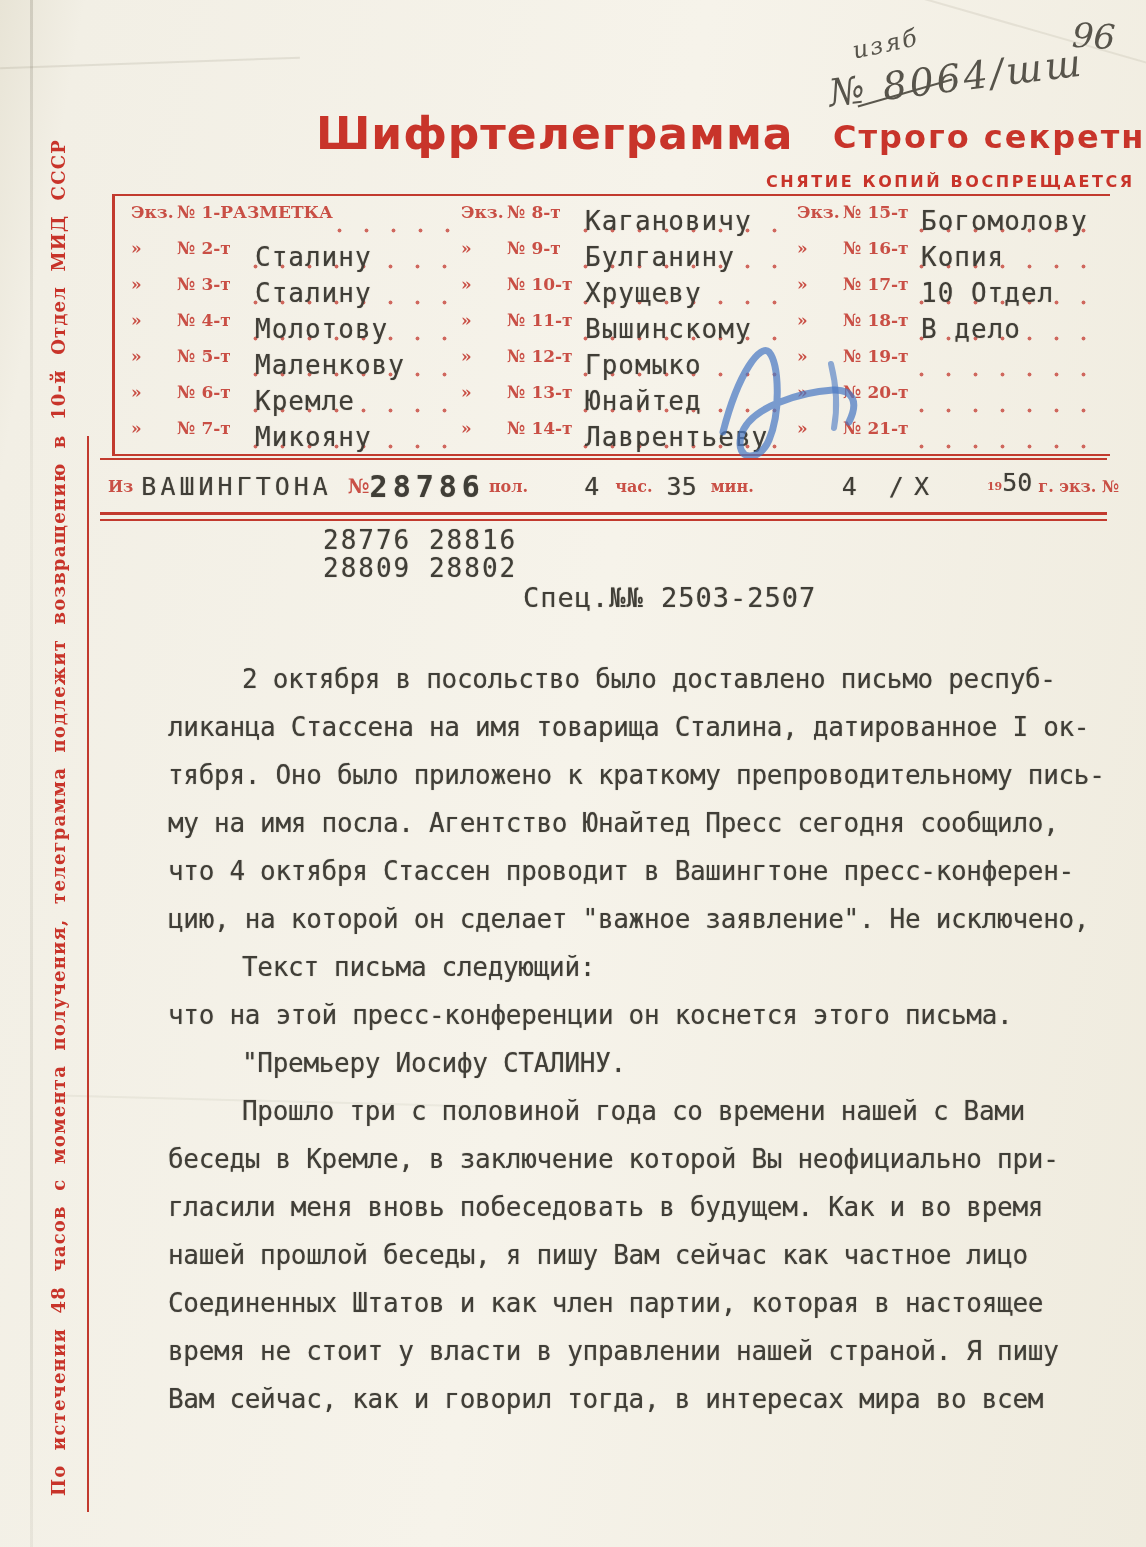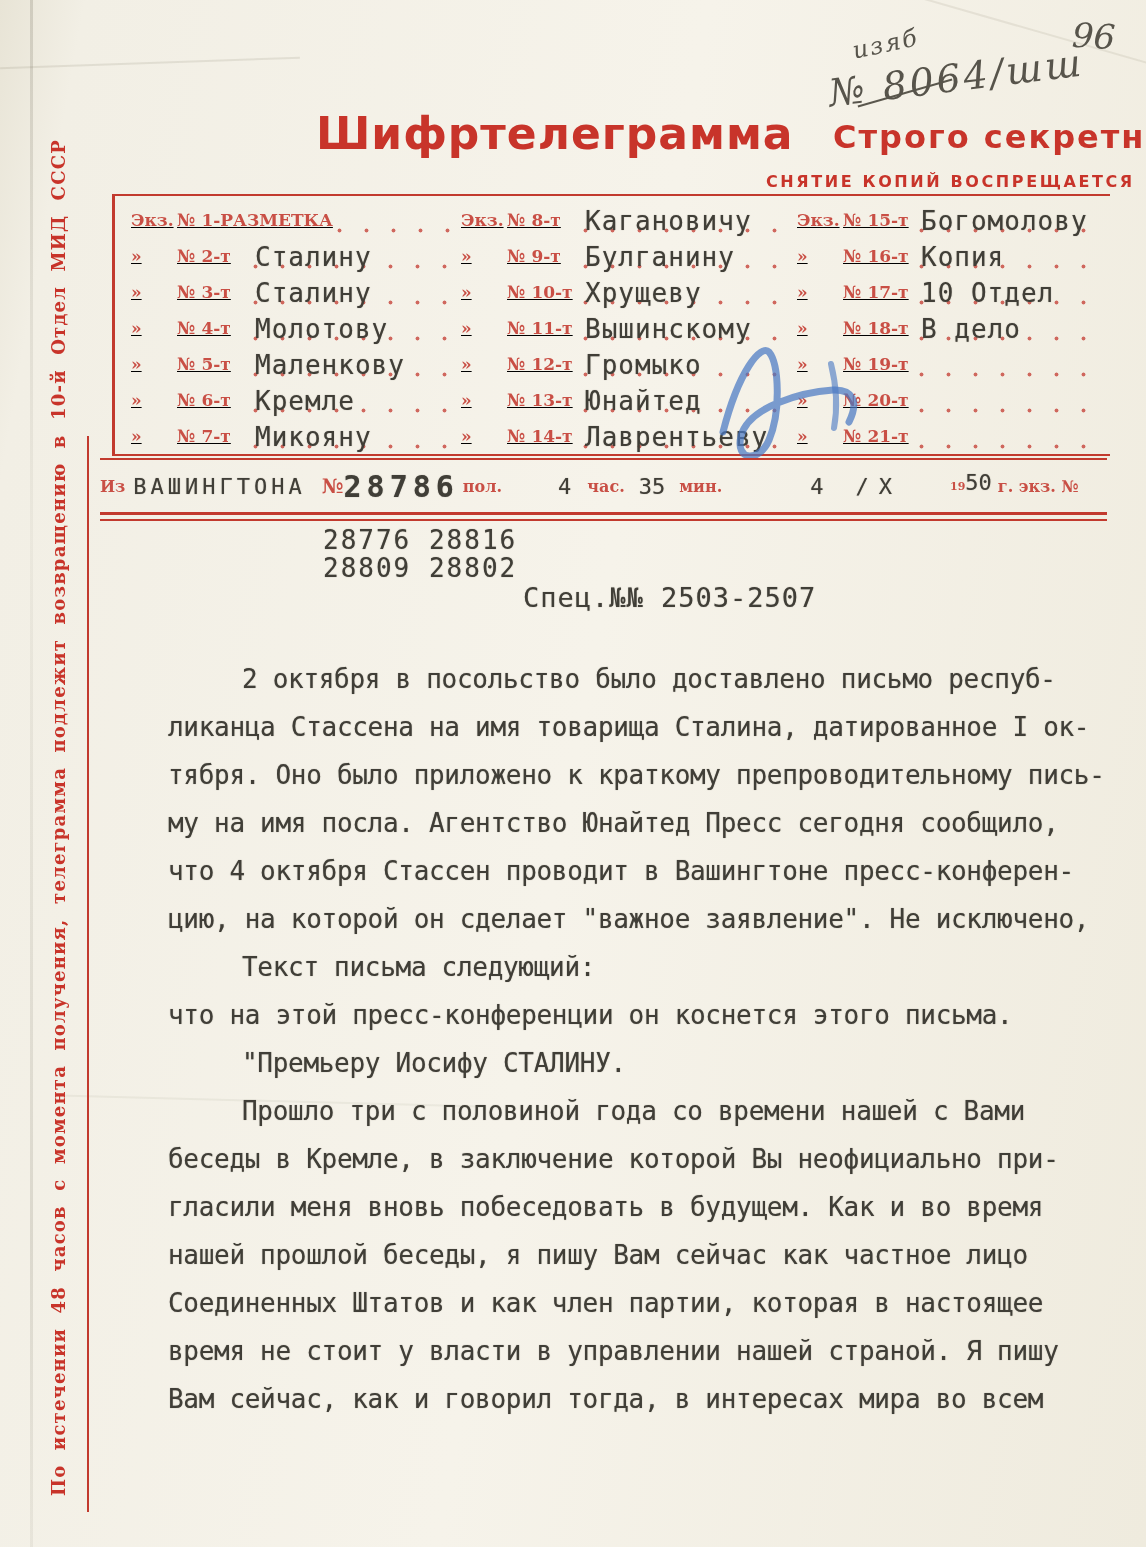--- a/index.html
+++ b/index.html
@@ -29,39 +29,39 @@
   .annot-underline{position:absolute;left:856px;top:92px;width:98px;height:2px;background:#5a574d;transform:rotate(-16deg);}
   .annot-reg{position:absolute;left:828px;top:56px;font-size:38px;transform:rotate(-7deg);letter-spacing:3px;white-space:nowrap;}
 
   
   .dist-box{position:absolute;left:112px;top:194px;width:995px;height:258px;
     border-left:3px solid #c23a2e;border-top:2px solid #c23a2e;border-bottom:2px solid #c23a2e;}
   .dist-col{position:absolute;top:6px;height:250px;}
   .dist-col.c1{left:16px;width:328px;}
   .dist-col.c2{left:346px;width:330px;}
   .dist-col.c3{left:682px;width:300px;}
-  .dist-row{position:relative;display:flex;align-items:center;height:36px;text-decoration:underline;}
+  .dist-row{position:relative;display:flex;align-items:flex-start;height:36px;}
   .dist-row .prefix{width:46px;font-size:17px;text-align:left;padding-bottom:1px;}
   .dist-row .num{min-width:72px;font-size:17px;white-space:nowrap;padding-bottom:1px;}
   .dist-row .fill{position:relative;flex:1;height:100%;}
   .dist-row .dots{position:absolute;left:4px;right:6px;bottom:5px;height:5px;
     background-image:radial-gradient(circle at 2.5px 2.5px,rgba(201,79,69,.85) 1.6px,rgba(201,79,69,0) 2.3px);
     background-size:27px 5px;background-repeat:repeat-x;}
   .dist-row .name{position:absolute;left:6px;bottom:2px;font-size:26px;white-space:nowrap;letter-spacing:1px;}
 
   
   .signature{position:absolute;left:695px;top:336px;}
 
   
   .band{position:absolute;left:100px;top:458px;width:1007px;height:52px;
     border-top:2px solid #c23a2e;border-bottom:3px solid #c23a2e;
     display:flex;align-items:center;white-space:nowrap;}
   .band-underline{position:absolute;left:100px;top:519px;width:1007px;height:2px;background:#c23a2e;}
   .band .rl{font-family:"DejaVu Serif",serif;font-weight:bold;color:#c94f45;font-size:16px;}
-  .band .tv{font-size:22px;}
+  .band .tv{font-size:25px;}
   .band .origin{letter-spacing:4px;margin-left:8px;}
   .band .num{font-size:30px;font-weight:bold;letter-spacing:5px;}
 
   .serials{position:absolute;left:323px;top:526px;font-size:26px;line-height:28px;letter-spacing:2px;}
   .spec{position:absolute;left:523px;top:582px;font-size:27px;letter-spacing:1px;}
 
   
   .body-text{position:absolute;left:168px;top:655px;width:956px;}
   .body-line{font-size:26px;line-height:48px;letter-spacing:-0.3px;white-space:nowrap;}
   .body-line.indent{padding-left:74px;}
@@ -289,21 +289,21 @@
         </div>
       </div>
   </div>
 
   <svg class="signature" width="200" height="140" viewBox="0 0 200 140">
     <path d="M28 96 C44 34, 66 8, 74 16 C84 28, 86 76, 74 104 C64 127, 40 125, 46 100 C54 70, 108 56, 138 54 C158 53, 164 66, 154 86" fill="none" stroke="#4a79c4" stroke-width="7" stroke-linecap="round" opacity="0.72"></path>
     <path d="M136 28 C141 48, 143 70, 139 92" fill="none" stroke="#4a79c4" stroke-width="6" stroke-linecap="round" opacity="0.62"></path>
   </svg>
 
   <div class="band">
-    <span class="rl" style="">Из</span>
+    <span class="rl" style="margin-left:8px">Из</span>
     <span class="tv typed origin">ВАШИНГТОНА</span>
     <span class="rl" style="margin-left:16px;font-size:20px">№</span>
     <span class="tv typed num">28786</span>
     <span class="rl" style="margin-left:4px">пол.</span>
     <span class="tv typed" style="margin-left:56px">4</span>
     <span class="rl" style="margin-left:16px">час.</span>
     <span class="tv typed" style="margin-left:14px">35</span>
     <span class="rl" style="margin-left:14px">мин.</span>
     <span class="tv typed" style="margin-left:88px">4</span>
     <span class="tv typed" style="margin-left:32px">/</span>

